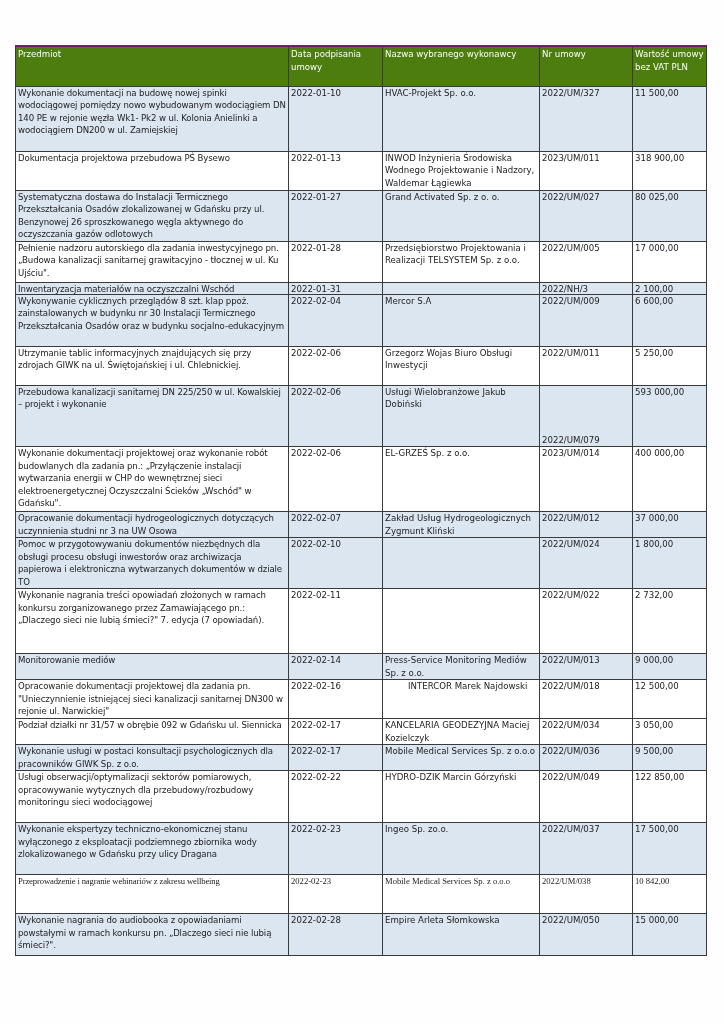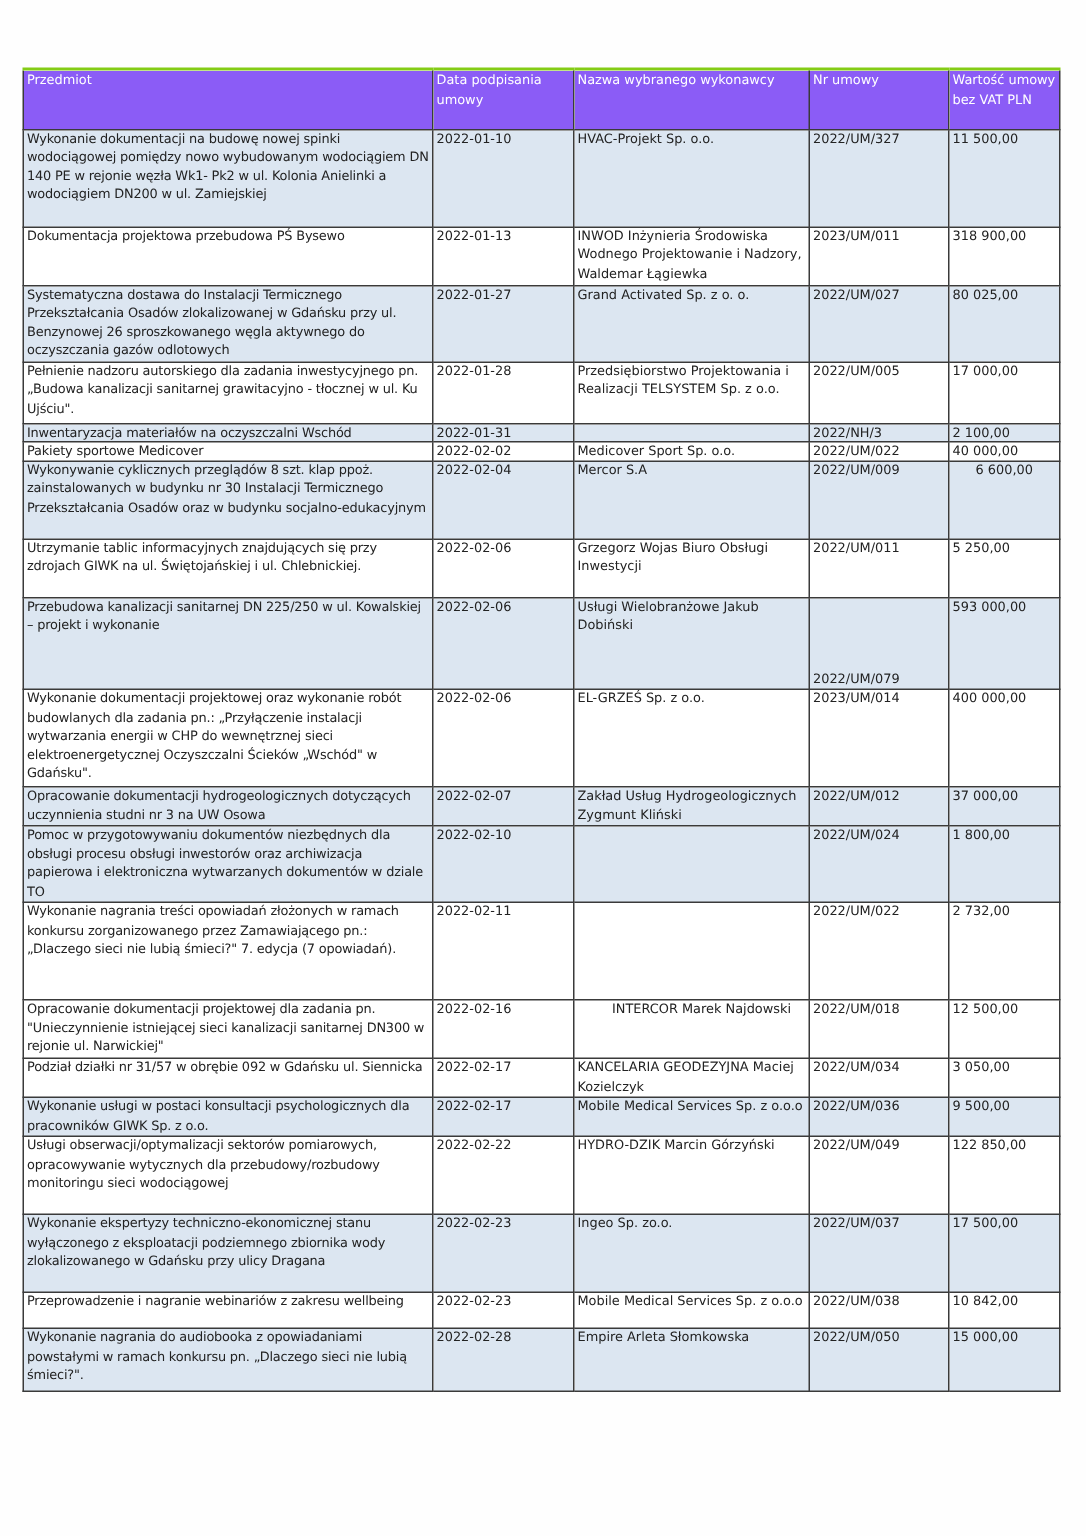--- a/index.html
+++ b/index.html
@@ -17,23 +17,23 @@
   }
   table.contracts th, table.contracts td {
     border: 1px solid #3a3a3a;
     vertical-align: top;
     padding: 0 2px;
     overflow: hidden;
     text-align: left;
     font-weight: normal;
   }
   table.contracts th {
-    background: #8b5cf6;
+    background: #4d7c0f;
     color: #ffffff;
-    border-top: 2px solid #84cc16;
+    border-top: 2px solid #701a75;
     padding-top: 1px;
   }
   tr.odd td { background: #dce6f1; }
   tr.even td { background: #ffffff; }
   td.c-subject { letter-spacing: -0.12px; }
   col.c1 { width: 273px; }
   col.c2 { width: 94px; }
   col.c3 { width: 157px; }
   col.c4 { width: 93px; }
   col.c5 { width: 74px; }
@@ -139,52 +139,35 @@
           <td>
             <span class="clip" style="max-height: 11px;"></span>
           </td>
           <td>
             <span class="clip" style="max-height: 11px;">2022/NH/3</span>
           </td>
           <td>
             <span class="clip" style="max-height: 11px;">2 100,00</span>
           </td>
         </tr>
-        <tr class="even" style="height: 13px;">
-          <td class="c-subject">
-            <span class="clip" style="max-height: 12px;">Pakiety sportowe Medicover</span>
-          </td>
-          <td>
-            <span class="clip" style="max-height: 12px;">2022-02-02</span>
-          </td>
-          <td>
-            <span class="clip" style="max-height: 12px;">Medicover Sport Sp. o.o.</span>
-          </td>
-          <td>
-            <span class="clip" style="max-height: 12px;">2022/UM/022</span>
-          </td>
-          <td>
-            <span class="clip" style="max-height: 12px;">40 000,00</span>
-          </td>
-        </tr>
         <tr class="odd" style="height: 52px;">
           <td class="c-subject">
             <span class="clip" style="max-height: 51px;">Wykonywanie cyklicznych przeglądów 8 szt. klap ppoż. zainstalowanych w budynku nr 30 Instalacji Termicznego Przekształcania Osadów oraz w budynku socjalno-edukacyjnym</span>
           </td>
           <td>
             <span class="clip" style="max-height: 51px;">2022-02-04</span>
           </td>
           <td>
             <span class="clip" style="max-height: 51px;">Mercor S.A</span>
           </td>
           <td>
             <span class="clip" style="max-height: 51px;">2022/UM/009</span>
           </td>
           <td>
-            <span class="clip" style="max-height: 51px; text-align: center;">6 600,00</span>
+            <span class="clip" style="max-height: 51px;">6 600,00</span>
           </td>
         </tr>
         <tr class="even" style="height: 39px;">
           <td class="c-subject">
             <span class="clip" style="max-height: 38px;">Utrzymanie tablic informacyjnych znajdujących się przy zdrojach GIWK na ul. Świętojańskiej i ul. Chlebnickiej.</span>
           </td>
           <td>
             <span class="clip" style="max-height: 38px;">2022-02-06</span>
           </td>
           <td>
@@ -275,20 +258,37 @@
           <td>
             <span class="clip" style="max-height: 64px;"></span>
           </td>
           <td>
             <span class="clip" style="max-height: 64px;">2022/UM/022</span>
           </td>
           <td>
             <span class="clip" style="max-height: 64px;">2 732,00</span>
           </td>
         </tr>
+        <tr class="odd" style="height: 26px;">
+          <td class="c-subject">
+            <span class="clip" style="max-height: 25px;">Monitorowanie mediów</span>
+          </td>
+          <td>
+            <span class="clip" style="max-height: 25px;">2022-02-14</span>
+          </td>
+          <td>
+            <span class="clip" style="max-height: 25px;">Press-Service Monitoring Mediów Sp. z o.o.</span>
+          </td>
+          <td>
+            <span class="clip" style="max-height: 25px;">2022/UM/013</span>
+          </td>
+          <td>
+            <span class="clip" style="max-height: 25px;">9 000,00</span>
+          </td>
+        </tr>
         <tr class="even" style="height: 39px;">
           <td class="c-subject">
             <span class="clip" style="max-height: 38px;">Opracowanie dokumentacji projektowej dla zadania pn. "Unieczynnienie istniejącej sieci kanalizacji sanitarnej DN300 w rejonie ul. Narwickiej"</span>
           </td>
           <td>
             <span class="clip" style="max-height: 38px;">2022-02-16</span>
           </td>
           <td>
             <span class="clip" style="max-height: 38px; padding-left: 23px;">INTERCOR Marek Najdowski</span>
           </td>
@@ -360,21 +360,21 @@
           <td>
             <span class="clip" style="max-height: 51px;">Ingeo Sp. zo.o.</span>
           </td>
           <td>
             <span class="clip" style="max-height: 51px;">2022/UM/037</span>
           </td>
           <td>
             <span class="clip" style="max-height: 51px;">17 500,00</span>
           </td>
         </tr>
-        <tr class="even" style="height: 24px;">
+        <tr class="even" style="height: 39px; font-family: Liberation Serif, serif;">
           <td class="c-subject">
             <span class="clip" style="max-height: 23px;">Przeprowadzenie i nagranie webinariów z zakresu wellbeing</span>
           </td>
           <td>
             <span class="clip" style="max-height: 23px;">2022-02-23</span>
           </td>
           <td>
             <span class="clip" style="max-height: 23px;">Mobile Medical Services Sp. z o.o.o</span>
           </td>
           <td>

